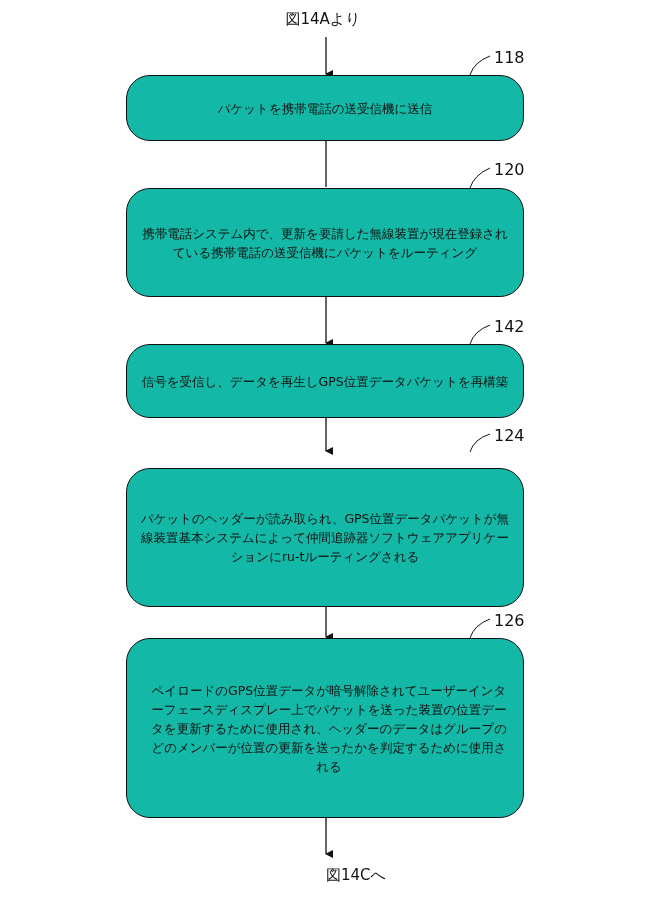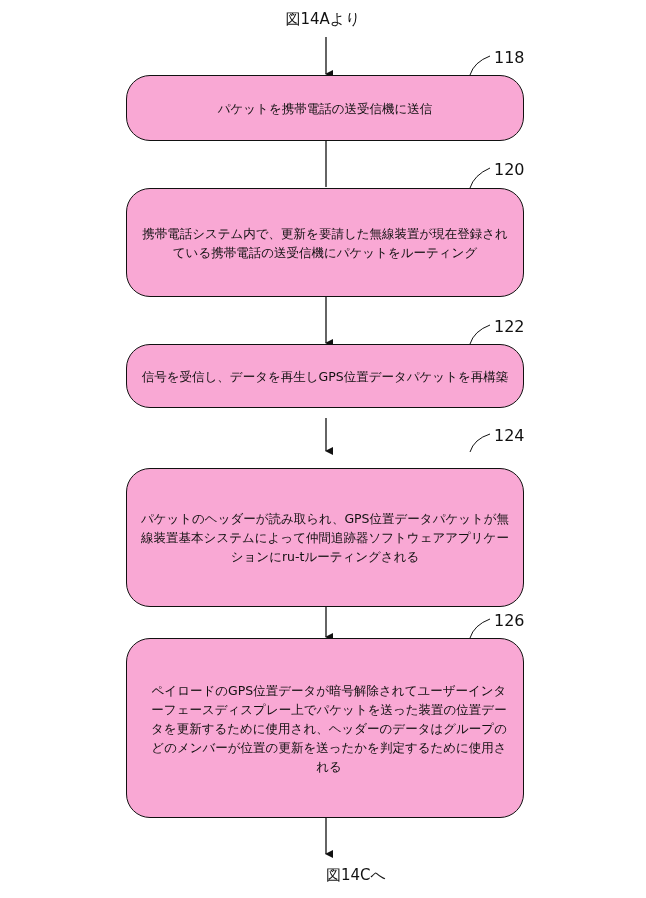--- a/index.html
+++ b/index.html
@@ -4,21 +4,21 @@
   <style>
     html, body { margin: 0; padding: 0; background: #ffffff; }
     body { width: 646px; height: 898px; position: relative; overflow: hidden;
       font-family: "DejaVu Sans", sans-serif; color: #111; }
     .label-top, .label-bottom { position: absolute; left: 0; width: 646px; text-align: center; font-size: 15px; }
     .label-top { top: 10px; }
     .label-bottom { top: 866px; padding-left: 33px; }
     .box { position: absolute; left: 126px; width: 398px; box-sizing: border-box;
       border: 1.5px solid #111; border-radius: 24px; display: flex; align-items: center;
       justify-content: center; text-align: center; font-size: 12.5px; line-height: 19px;
-      padding: 0 12px; background: #f9a8d4; }
+      padding: 0 12px; background: #14b8a6; }
     .ref { position: absolute; font-size: 16px; }
     svg.lines { position: absolute; left: 0; top: 0; }
   </style>
 </head>
 <body>
 
 <svg class="lines" width="646" height="898">
   <defs>
     <marker id="arr" markerWidth="8" markerHeight="8" refX="4" refY="7" orient="auto" markerUnits="userSpaceOnUse">
       <path d="M0,0 L8,0 L4,8 Z" fill="#111"></path>
@@ -42,24 +42,24 @@
 <div class="box" style="top:75px;height:66px;">
   <span>パケットを携帯電話の送受信機に送信</span>
 </div>
 <div class="ref" style="left:494px;top:48px;">118</div>
 
 <div class="box" style="top:188px;height:109px;">
   <span>携帯電話システム内で、更新を要請した無線装置が現在登録されている携帯電話の送受信機にパケットをルーティング</span>
 </div>
 <div class="ref" style="left:494px;top:160px;">120</div>
 
-<div class="box" style="top:344px;height:64px;">
+<div class="box" style="top:344px;height:74px;">
   <span>信号を受信し、データを再生しGPS位置データパケットを再構築</span>
 </div>
-<div class="ref" style="left:494px;top:317px;">122</div>
+<div class="ref" style="left:494px;top:317px;">142</div>
 
 <div class="box" style="top:468px;height:139px;">
   <span>パケットのヘッダーが読み取られ、GPS位置データパケットが無線装置基本システムによって仲間追跡器ソフトウェアアプリケーションにru-tルーティングされる</span>
 </div>
 <div class="ref" style="left:494px;top:426px;">124</div>
 
 <div class="box" style="top:638px;height:180px;padding-left:20px;">
   <span>ペイロードのGPS位置データが暗号解除されてユーザーインターフェースディスプレー上でパケットを送った装置の位置データを更新するために使用され、ヘッダーのデータはグループのどのメンバーが位置の更新を送ったかを判定するために使用される</span>
 </div>
 <div class="ref" style="left:494px;top:611px;">126</div>

